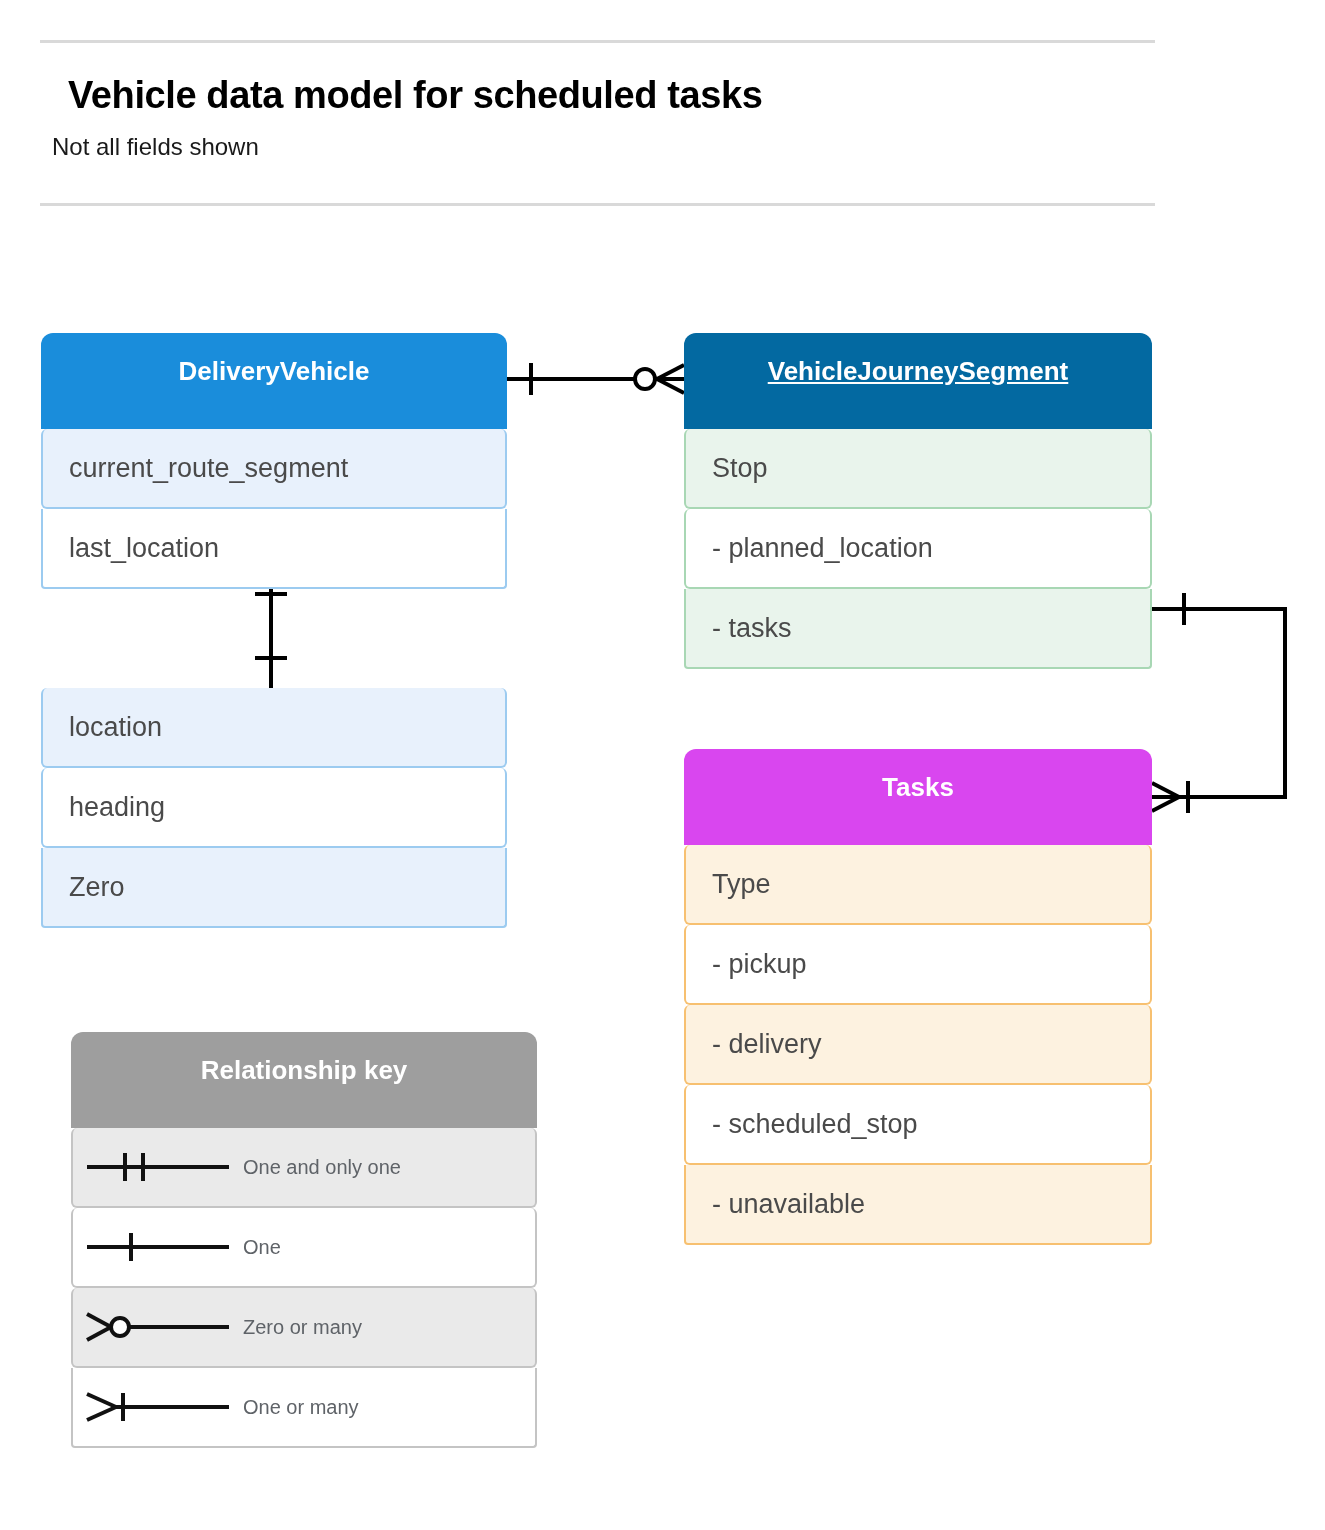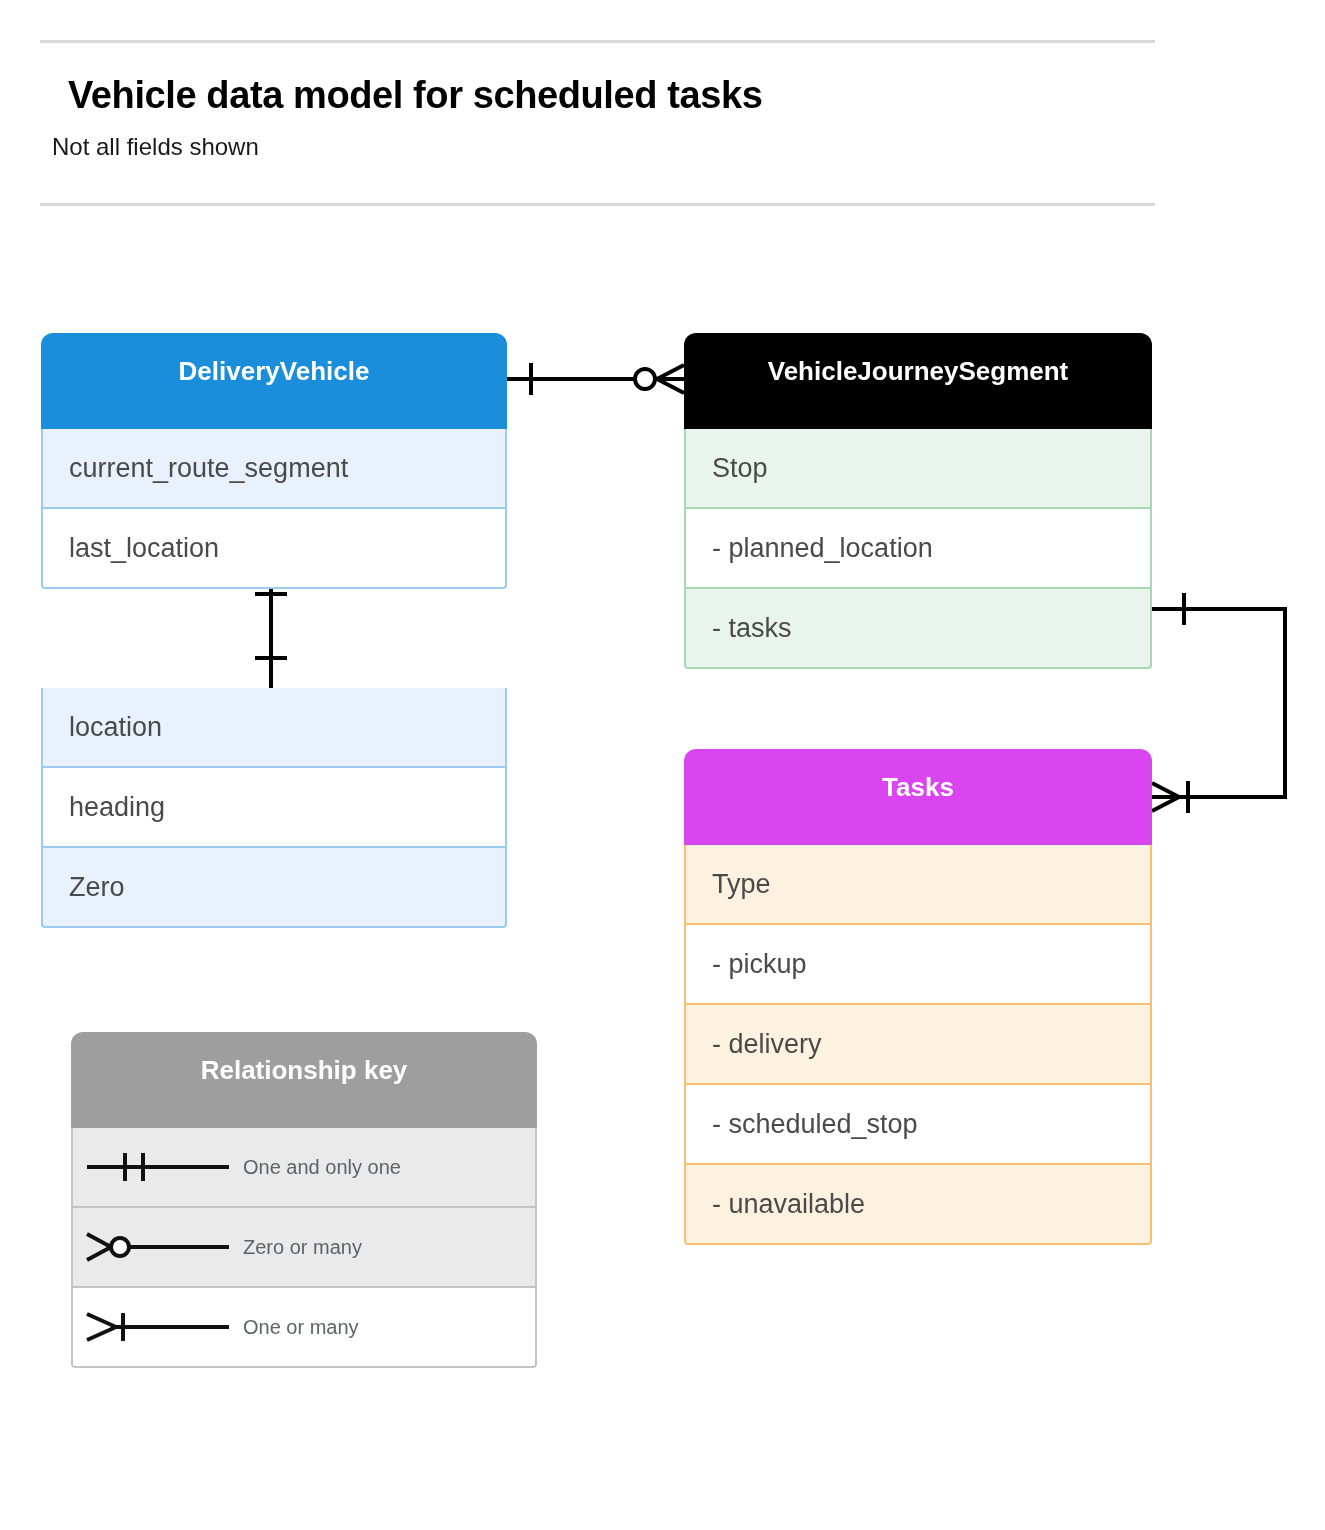--- a/index.html
+++ b/index.html
@@ -70,31 +70,32 @@
     font-size: 27px;
     color: #4a4a4a;
     padding-left: 26px;
     border-left-width: 2px;
     border-right-width: 2px;
     border-bottom-width: 2px;
     border-top-width: 0;
     border-style: solid;
     white-space: nowrap;
     overflow: hidden;
+    border-radius: 6px;
   }
   .entity-row.last { border-radius: 0 0 4px 4px; }
 
   
   .t-blue .entity-header { background: #1a8ddb; }
   .t-blue .entity-row { border-color: #9ccbf0; }
   .t-blue .entity-row.alt { background: #e8f1fc; }
   .t-blue .entity-row.plain { background: #ffffff; }
 
   
-  .t-green .entity-header { background: #000000; }
+  .t-green .entity-header { background: #0369a1; text-decoration: underline; }
   .t-green .entity-row { border-color: #a8d7b4; }
   .t-green .entity-row.alt { background: #e9f4ec; }
   .t-green .entity-row.plain { background: #ffffff; }
 
   
   .t-orange .entity-header { background: #d946ef; }
   .t-orange .entity-row { border-color: #f7c070; }
   .t-orange .entity-row.alt { background: #fdf2e0; }
   .t-orange .entity-row.plain { background: #ffffff; }
 
@@ -220,20 +221,31 @@
         <g stroke="#111111" stroke-width="4" fill="none">
           <line x1="4" y1="20" x2="146" y2="20"></line>
           <line x1="42" y1="6" x2="42" y2="34"></line>
           <line x1="60" y1="6" x2="60" y2="34"></line>
         </g>
       </svg>
     </span>
     <span class="legend-label">One and only one</span>
   </div>
 
+  <div class="entity-row plain legend-row">
+    <span class="legend-icon">
+      <svg width="150" height="40" viewBox="0 0 150 40" xmlns="http://www.w3.org/2000/svg">
+        <g stroke="#111111" stroke-width="4" fill="none">
+          <line x1="4" y1="20" x2="146" y2="20"></line>
+          <line x1="48" y1="6" x2="48" y2="34"></line>
+        </g>
+      </svg>
+    </span>
+    <span class="legend-label">One</span>
+  </div>
 
   <div class="entity-row alt legend-row">
     <span class="legend-icon">
       <svg width="150" height="40" viewBox="0 0 150 40" xmlns="http://www.w3.org/2000/svg">
         <g stroke="#111111" stroke-width="4" fill="none">
           <line x1="46" y1="20" x2="146" y2="20"></line>
           <circle cx="37" cy="20" r="9" fill="#ffffff"></circle>
           <line x1="4" y1="7" x2="28" y2="20"></line>
           <line x1="4" y1="33" x2="28" y2="20"></line>
         </g>

